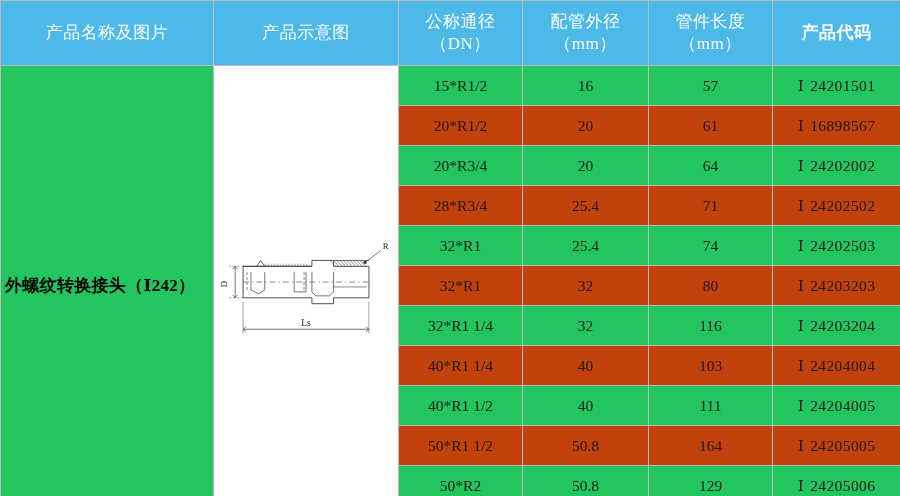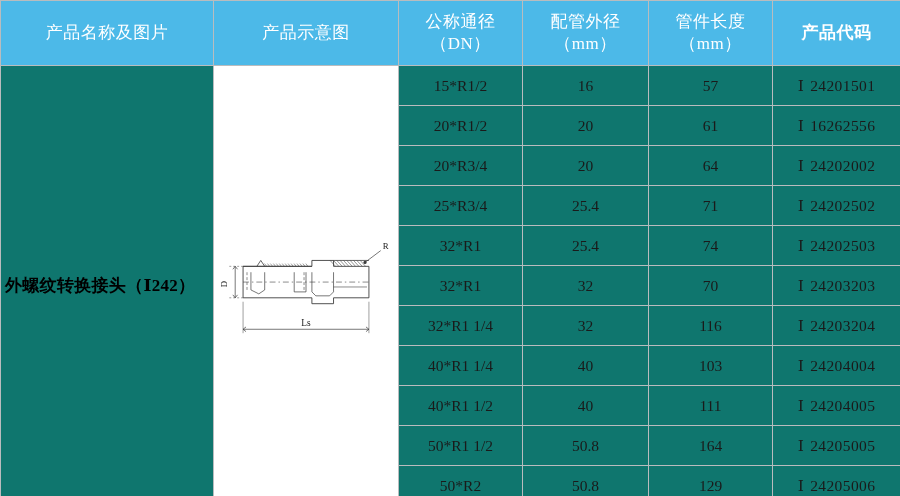--- a/index.html
+++ b/index.html
@@ -38,23 +38,23 @@
     border-top-color: #b9bcbe;
   }
   thead th:first-child { border-left-color: #b9bcbe; }
   thead th:last-child { border-right-color: #b9bcbe; font-weight: bold; }
   .hdr-line { display: block; white-space: nowrap; }
 
   tbody td {
     font-size: 15.5px;
     color: #1a1a1a;
     height: 39px;
-    background: #0f766e;
-  }
-  tbody tr.alt td { background: #0f766e; }
+    background: #22c55e;
+  }
+  tbody tr.alt td { background: #c2410c; }
 
   td.namecell {
     font-size: 17px;
     font-weight: bold;
     color: #000000;
     letter-spacing: 0.3px;
     white-space: nowrap;
     text-align: left;
     padding-left: 4px;
   }
@@ -175,44 +175,44 @@
         </td>
         <td>15*R1/2</td>
         <td>16</td>
         <td>57</td>
         <td class="code-cell"><span class="rn">Ⅰ</span><span>24201501</span></td>
       </tr>
       <tr class="alt">
         <td>20*R1/2</td>
         <td>20</td>
         <td>61</td>
-        <td class="code-cell"><span class="rn">Ⅰ</span><span>16262556</span></td>
+        <td class="code-cell"><span class="rn">Ⅰ</span><span>16898567</span></td>
       </tr>
       <tr>
         <td>20*R3/4</td>
         <td>20</td>
         <td>64</td>
         <td class="code-cell"><span class="rn">Ⅰ</span><span>24202002</span></td>
       </tr>
       <tr class="alt">
-        <td>25*R3/4</td>
+        <td>28*R3/4</td>
         <td>25.4</td>
         <td>71</td>
         <td class="code-cell"><span class="rn">Ⅰ</span><span>24202502</span></td>
       </tr>
       <tr>
         <td>32*R1</td>
         <td>25.4</td>
         <td>74</td>
         <td class="code-cell"><span class="rn">Ⅰ</span><span>24202503</span></td>
       </tr>
       <tr class="alt">
         <td>32*R1</td>
         <td>32</td>
-        <td>70</td>
+        <td>80</td>
         <td class="code-cell"><span class="rn">Ⅰ</span><span>24203203</span></td>
       </tr>
       <tr>
         <td>32*R1 1/4</td>
         <td>32</td>
         <td>116</td>
         <td class="code-cell"><span class="rn">Ⅰ</span><span>24203204</span></td>
       </tr>
       <tr class="alt">
         <td>40*R1 1/4</td>

